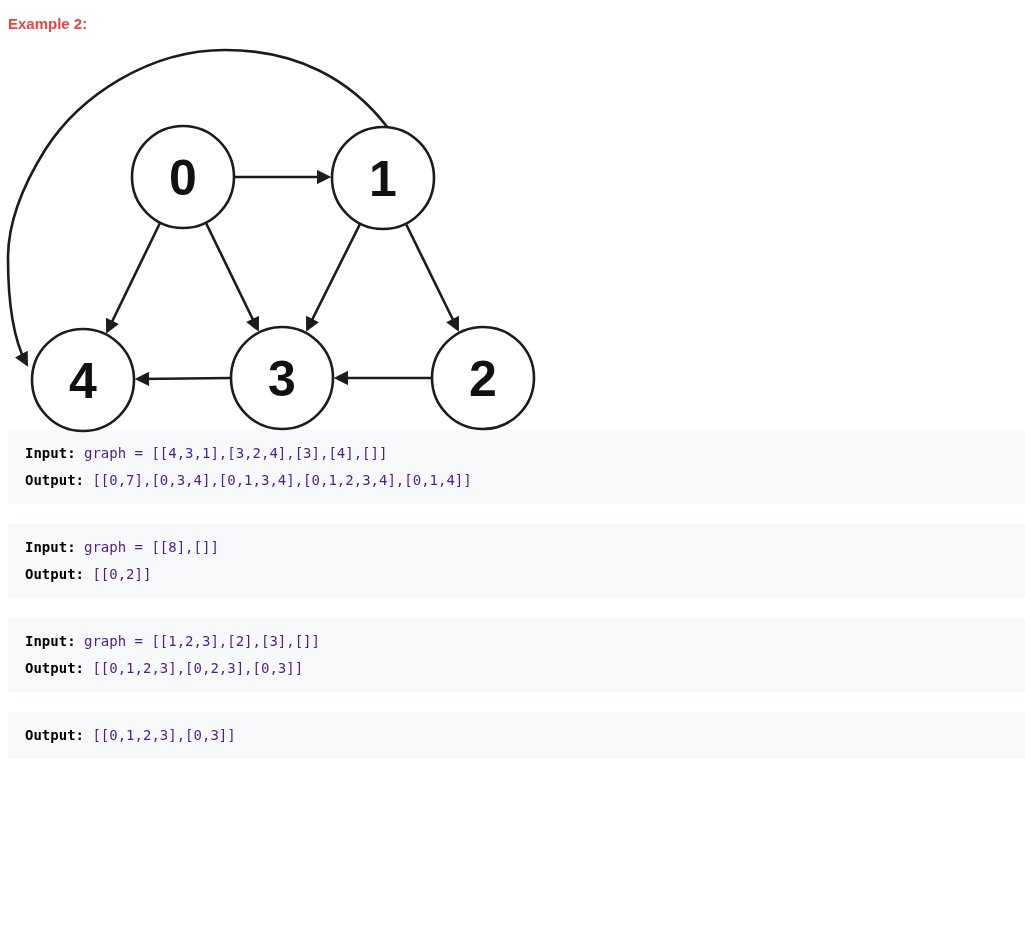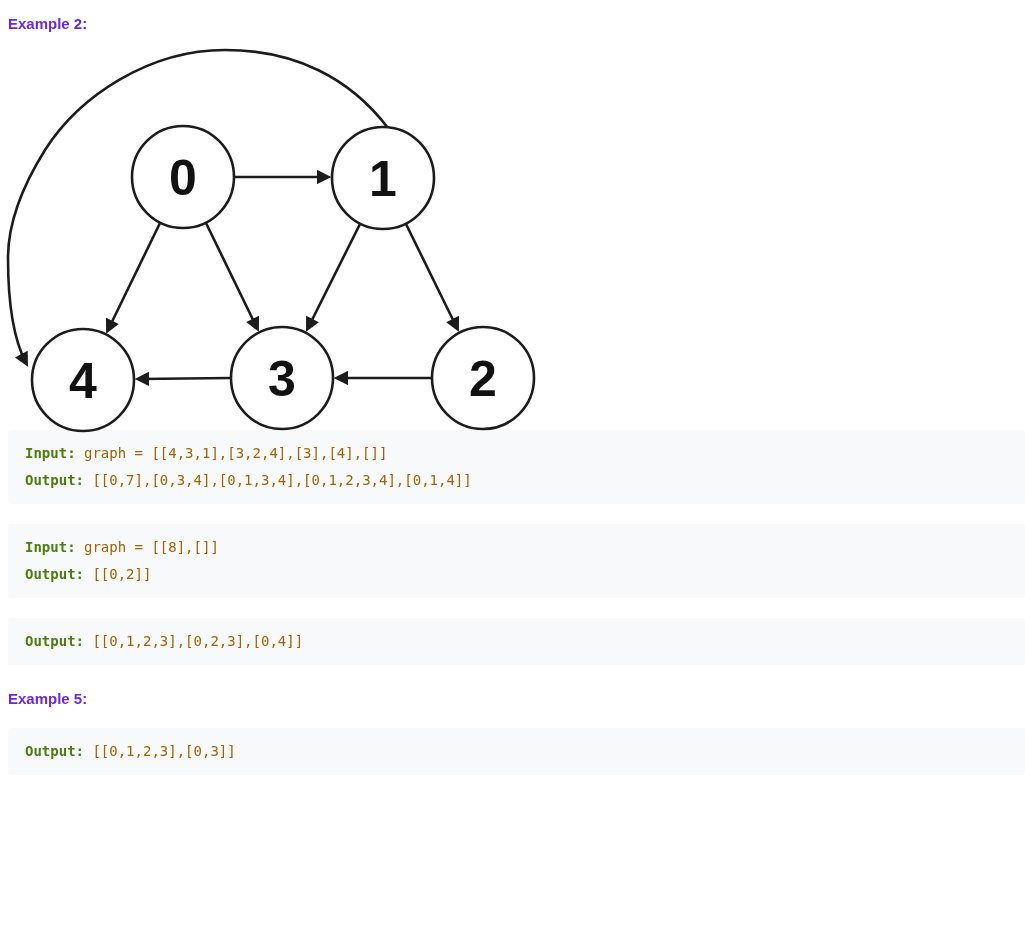--- a/index.html
+++ b/index.html
@@ -8,21 +8,21 @@
     background: #ffffff;
     width: 1025px;
     min-height: 928px;
     font-family: "Liberation Sans", sans-serif;
   }
   .example-title {
     margin: 24px 0 0 8px;
     font-size: 15px;
     line-height: 19px;
     font-weight: bold;
-    color: #6d28d9;
+    color: #ef4444;
   }
   .example-title.first {
     margin-top: 14px;
   }
   svg.graph {
     display: block;
     margin: 7px 0 0 0;
     overflow: visible;
   }
   pre.codeblock {
@@ -35,24 +35,24 @@
     line-height: 27px;
     color: #3e4951;
     white-space: pre;
   }
   pre.codeblock.attached {
     margin-top: 0;
   }
   .cl { display: block; height: 27px; }
   .io-label {
     font-weight: bold;
-    color: #4d7c0f;
+    color: #000000;
     margin-right: 8.4px;
   }
-  .io-val { color: #a16207; }
+  .io-val { color: #4c1d95; }
   .node-circle { fill: #ffffff; stroke: #1c1c1c; stroke-width: 2.6; }
   .edge { stroke: #1c1c1c; stroke-width: 2.6; fill: none; }
   .node-label {
     font-family: "Liberation Sans", sans-serif;
     font-weight: bold;
     font-size: 50px;
     fill: #111111;
     text-anchor: middle;
   }
 </style>
@@ -100,19 +100,18 @@
       <text class="node-label" x="83" y="398">4</text>
     </g>
   </svg>
 
   <pre class="codeblock attached"><span class="cl"><span class="io-label">Input:</span><span class="io-val">graph = [[4,3,1],[3,2,4],[3],[4],[]]</span></span><span class="cl"><span class="io-label">Output:</span><span class="io-val">[[0,7],[0,3,4],[0,1,3,4],[0,1,2,3,4],[0,1,4]]</span></span></pre>
 
 
   <pre class="codeblock"><span class="cl"><span class="io-label">Input:</span><span class="io-val">graph = [[8],[]]</span></span><span class="cl"><span class="io-label">Output:</span><span class="io-val">[[0,2]]</span></span></pre>
 
 
-  <pre class="codeblock"><span class="cl"><span class="io-label">Output:</span><span class="io-val">[[0,1,2,3],[0,2,3],[0,4]]</span></span></pre>
+  <pre class="codeblock"><span class="cl"><span class="io-label">Input:</span><span class="io-val">graph = [[1,2,3],[2],[3],[]]</span></span><span class="cl"><span class="io-label">Output:</span><span class="io-val">[[0,1,2,3],[0,2,3],[0,3]]</span></span></pre>
 
-  <p class="example-title">Example 5:</p>
 
   <pre class="codeblock"><span class="cl"><span class="io-label">Output:</span><span class="io-val">[[0,1,2,3],[0,3]]</span></span></pre>
 
 </div>
 
 </body></html>

